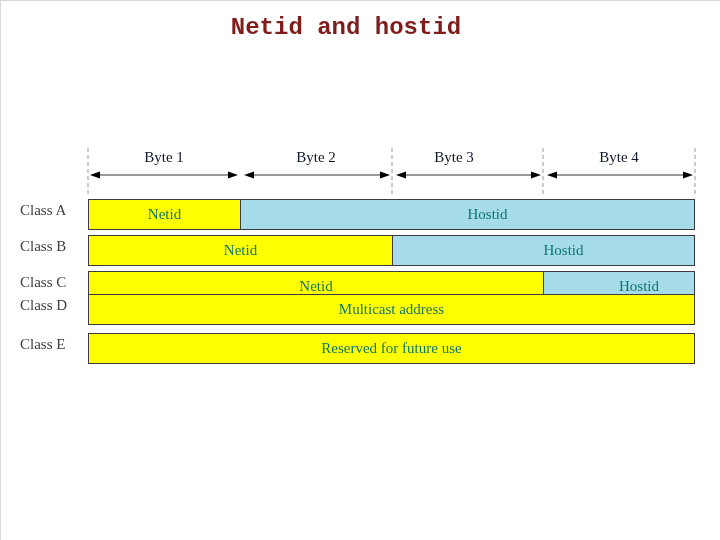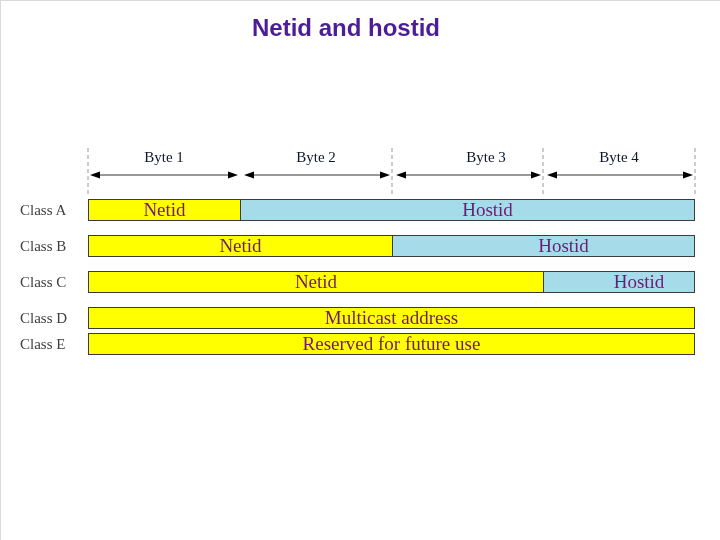--- a/index.html
+++ b/index.html
@@ -13,66 +13,66 @@
   .page-frame {
     position: absolute; inset: 0;
     border-top: 1px solid #d9d9d9;
     border-left: 1px solid #d9d9d9;
     pointer-events: none;
   }
   .slide-title {
     position: absolute;
     top: 14px; left: 0; width: 692px;
     text-align: center;
-    font-family: Liberation Sans, sans-serif;
+    font-family: Liberation Mono, monospace;
     font-weight: bold;
     font-size: 24px;
-    color: #4c1d95;
+    color: #7f1d1d;
     letter-spacing: 0px;
   }
   .byte-label {
     position: absolute;
     top: 149px;
     width: 152px;
     text-align: center;
     font-size: 15px;
     color: #0f172a;
   }
   .byte-label.b1 { left: 88px; }
   .byte-label.b2 { left: 240px; }
-  .byte-label.b3 { left: 410px; }
+  .byte-label.b3 { left: 378px; }
   .byte-label.b4 { left: 543px; }
   .scale-svg {
     position: absolute;
     left: 0; top: 140px;
     width: 720px; height: 70px;
   }
   .class-label {
     position: absolute;
     left: 20px; width: 64px; height: 22px;
     display: flex; align-items: center;
     font-size: 15px;
     color: #404040;
     white-space: nowrap;
   }
   .seg {
     position: absolute;
-    height: 22px;
+    height: 31px;
     box-sizing: border-box;
     border: 1px solid #3b3b3b;
     display: flex; align-items: center; justify-content: center;
-    font-size: 19px;
-    color: #701a75;
+    font-size: 15px;
+    color: #0f766e;
     white-space: nowrap;
   }
   .seg.netid  { background: #ffff00; }
   .seg.hostid { background: #a6dce9; padding-left: 40px; }
   
   .rowA { top: 199px; } .rowB { top: 235px; } .rowC { top: 271px; }
-  .rowD { top: 307px; } .rowE { top: 333px; }
+  .rowD { top: 294px; } .rowE { top: 333px; }
   
   .a-net  { left: 88px;  width: 153px; }
   .a-host { left: 240px; width: 455px; }
   .b-net  { left: 88px;  width: 305px; }
   .b-host { left: 392px; width: 303px; }
   .c-net  { left: 88px;  width: 456px; }
   .c-host { left: 543px; width: 152px; }
   .full   { left: 88px;  width: 607px; }
 </style>
 </head>

